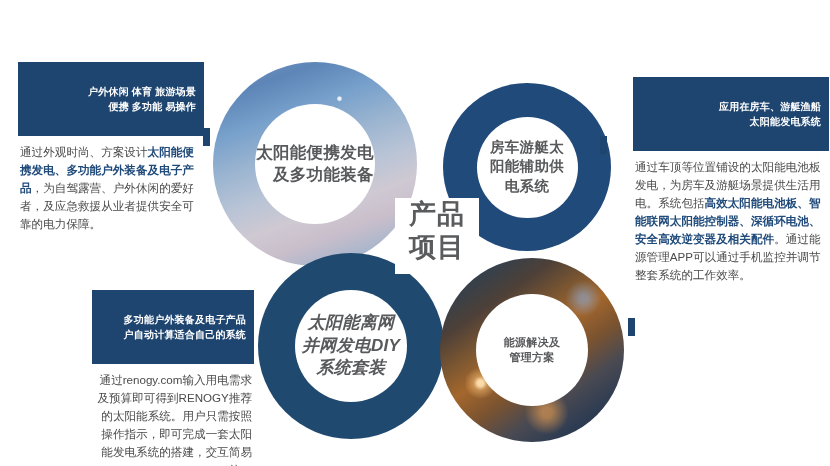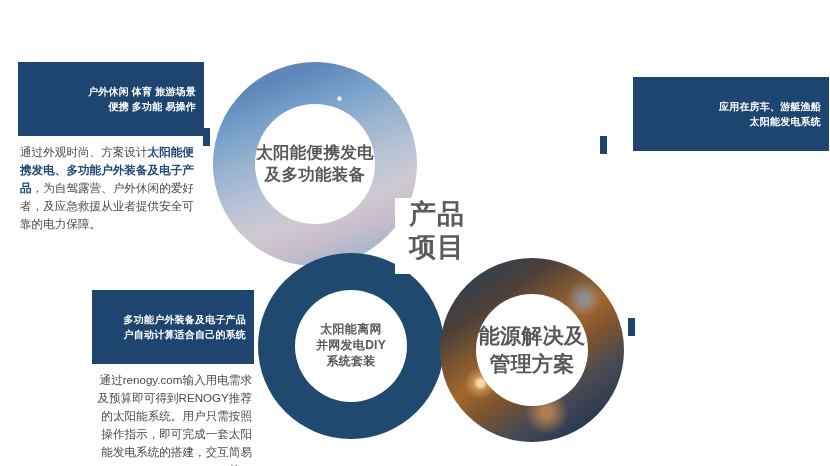--- a/index.html
+++ b/index.html
@@ -58,40 +58,40 @@
         #7c9cc4 0%,
         #5d85b7 14%,
         #77a0cb 28%,
         #9ab4d0 42%,
         #b9c4d6 56%,
         #cfc9d2 68%,
         #c9becb 78%,
         #a9b6cc 88%,
         #8fa5c2 100%);
   }
-  #ring1 .ring-hole { width: 120px; height: 120px; }
+  #ring1 .ring-hole { width: 120px; height: 120px; text-align: right; }
   #ring1 .ring-label { font-size: 16.5px; }
 
   
   #ring2 {
     left: 443px; top: 83px;
     width: 168px; height: 168px;
     background: #1f4a7a;
   }
   #ring2 .ring-hole { width: 101px; height: 101px; }
   #ring2 .ring-label { font-size: 14.5px; }
 
   
   #ring3 {
     left: 258px; top: 253px;
     width: 186px; height: 186px;
     background: #20496f;
   }
   #ring3 .ring-hole { width: 112px; height: 112px; }
-  #ring3 .ring-label { font-size: 12px; }
+  #ring3 .ring-label { font-size: 17px; font-style: italic; }
 
   
   #ring4 {
     left: 440px; top: 258px;
     width: 184px; height: 184px;
     background:
       radial-gradient(circle at 22% 68%, rgba(255,225,175,.95) 0 3px, rgba(255,200,130,.45) 7px, rgba(255,190,120,0) 16px),
       radial-gradient(circle at 78% 22%, rgba(140,180,235,.5) 0 4px, rgba(120,160,220,0) 18px),
       radial-gradient(circle at 58% 84%, rgba(255,170,80,.55) 0 5px, rgba(255,170,80,0) 22px),
       linear-gradient(145deg,
@@ -99,21 +99,21 @@
         #31404f 12%,
         #4d4038 26%,
         #7d5731 38%,
         #a4672c 48%,
         #7b5330 60%,
         #4a4a52 72%,
         #2e3c52 84%,
         #26313f 100%);
   }
   #ring4 .ring-hole { width: 112px; height: 112px; }
-  #ring4 .ring-label { font-size: 21px; }
+  #ring4 .ring-label { font-size: 11px; }
 
   
   #center-plaque {
     position: absolute;
     left: 395px; top: 198px;
     width: 84px; height: 76px;
     background: #ffffff;
     display: flex;
     flex-direction: column;
     align-items: center;
@@ -178,20 +178,27 @@
 
 <div id="canvas">
 
   <div class="ring" id="ring1">
     <div class="ring-hole">
       <div class="ring-label">太阳能便携发电
 及多功能装备</div>
     </div>
   </div>
 
+  <div class="ring" id="ring2">
+    <div class="ring-hole">
+      <div class="ring-label">房车游艇太
+阳能辅助供
+电系统</div>
+    </div>
+  </div>
 
   <div class="ring" id="ring3">
     <div class="ring-hole">
       <div class="ring-label">太阳能离网
 并网发电DIY
 系统套装</div>
     </div>
   </div>
 
   <div class="ring" id="ring4">
@@ -213,20 +220,21 @@
 
   <div class="info-block" id="block-tl">
     <div class="info-head">户外休闲 体育 旅游场景
 便携 多功能 易操作</div>
     <div class="info-body ta-l"><span>通过外观时尚、方案设计</span><span class="hi">太阳能便携发电、多功能户外装备及电子产品</span><span>，为自驾露营、户外休闲的爱好者，及应急救援从业者提供安全可靠的电力保障。</span></div>
   </div>
 
   <div class="info-block" id="block-tr">
     <div class="info-head">应用在房车、游艇渔船
 太阳能发电系统</div>
+    <div class="info-body ta-l"><span>通过车顶等位置铺设的太阳能电池板发电，为房车及游艇场景提供生活用电。系统包括</span><span class="hi">高效太阳能电池板、智能联网太阳能控制器、深循环电池、安全高效逆变器及相关配件</span><span>。通过能源管理APP可以通过手机监控并调节整套系统的工作效率。</span></div>
   </div>
 
   <div class="info-block" id="block-bl">
     <div class="info-head">多功能户外装备及电子产品
 户自动计算适合自己的系统</div>
     <div class="info-body ta-r"><span>通过renogy.com输入用电需求及预算即可得到RENOGY推荐的太阳能系统。用户只需按照操作指示，即可完成一套太阳能发电系统的搭建，交互简易的。</span></div>
   </div>
 
 
 </div>

